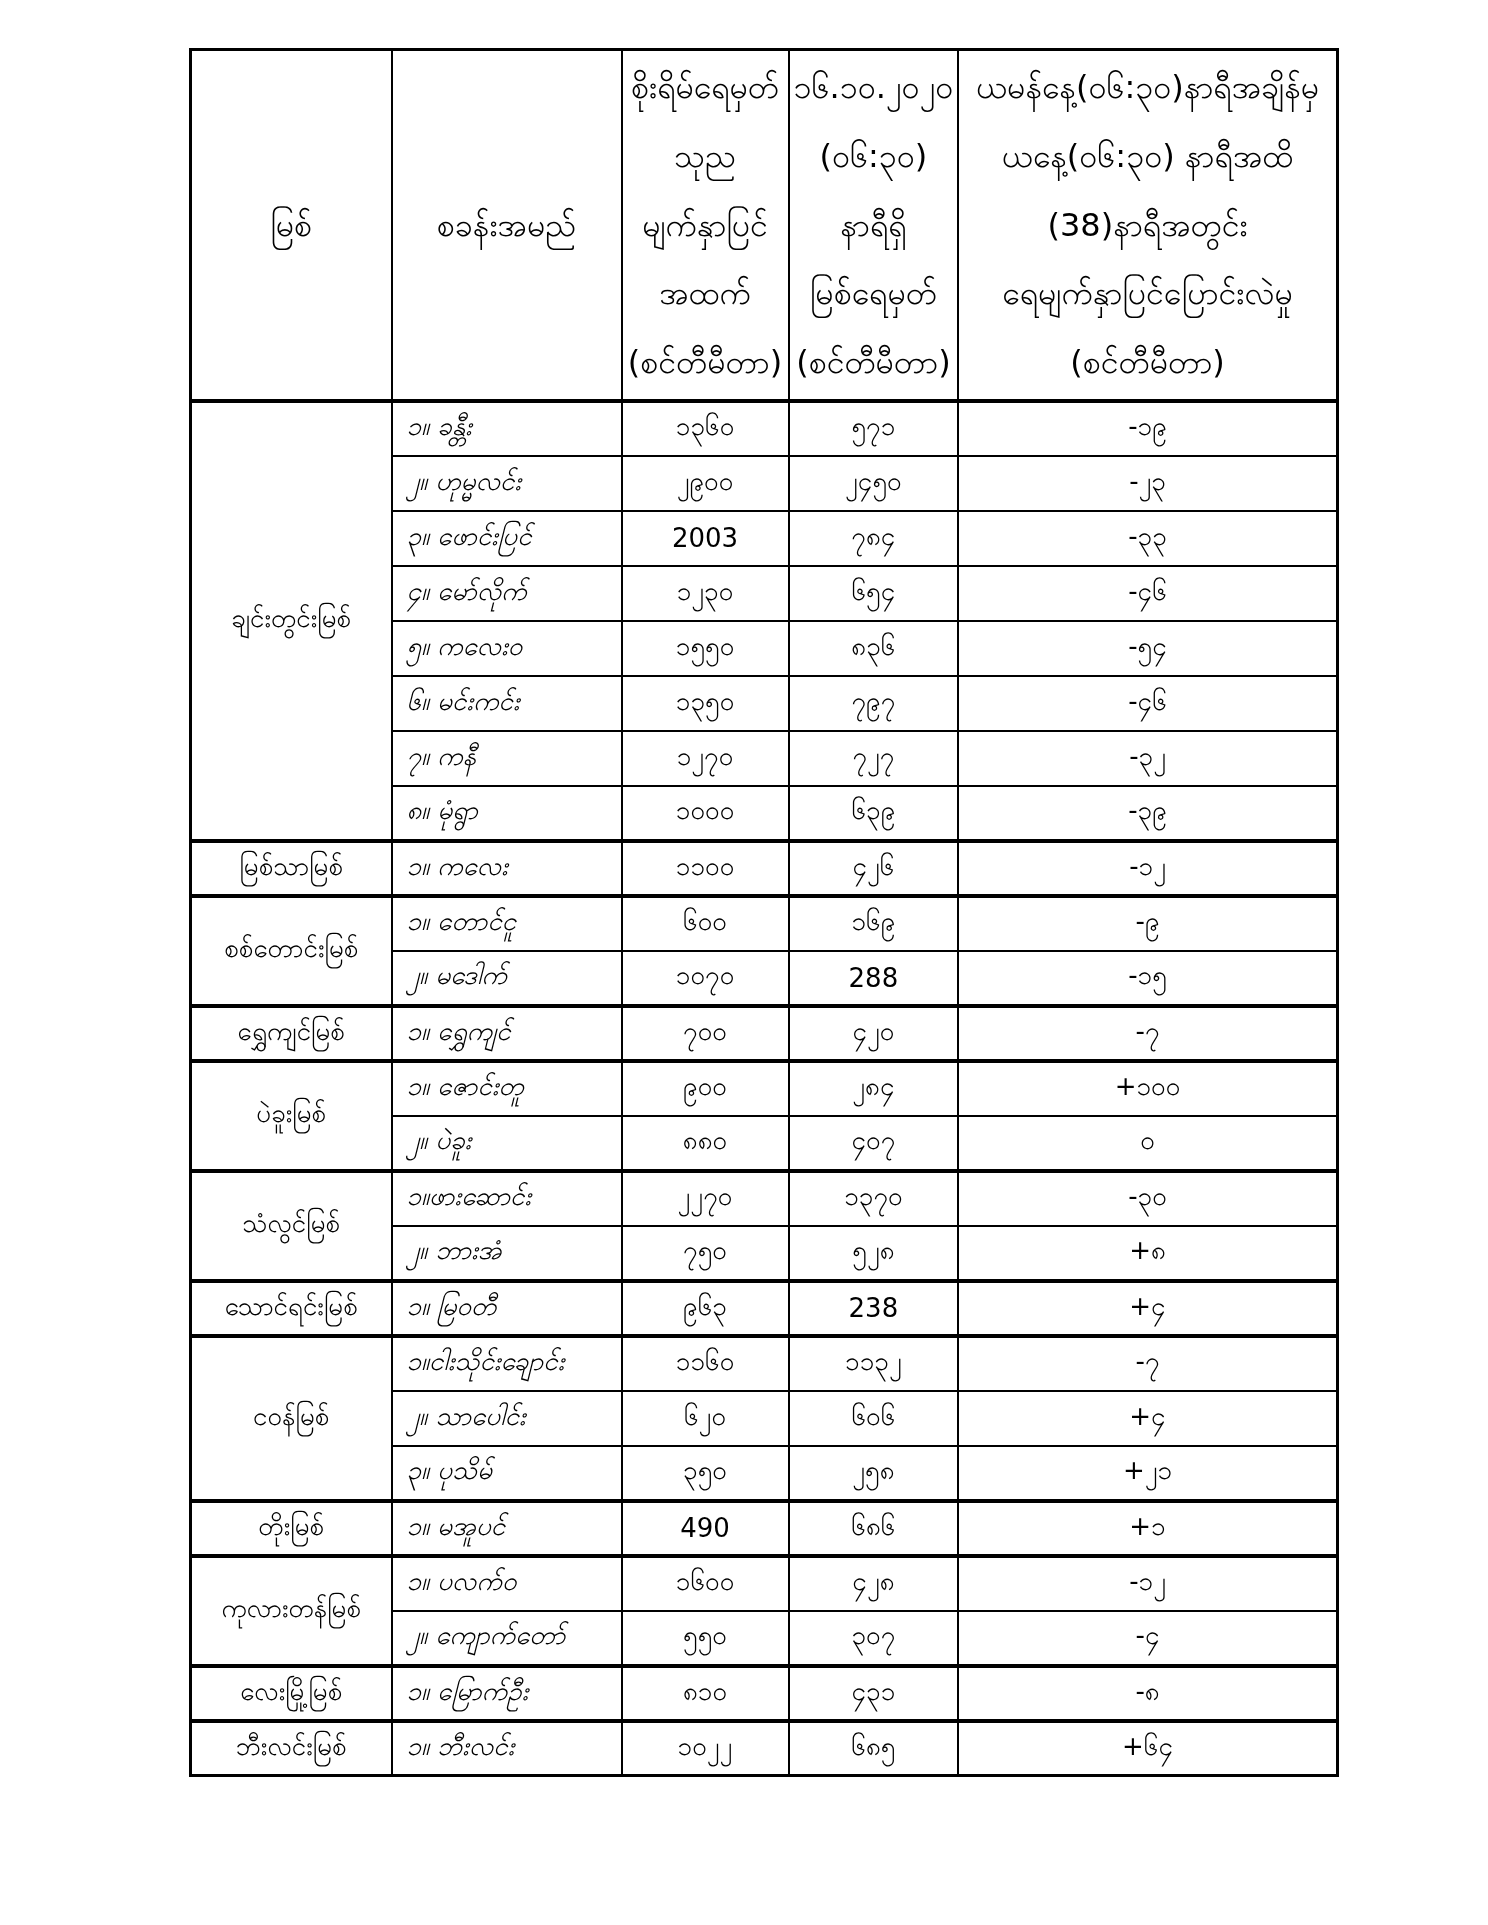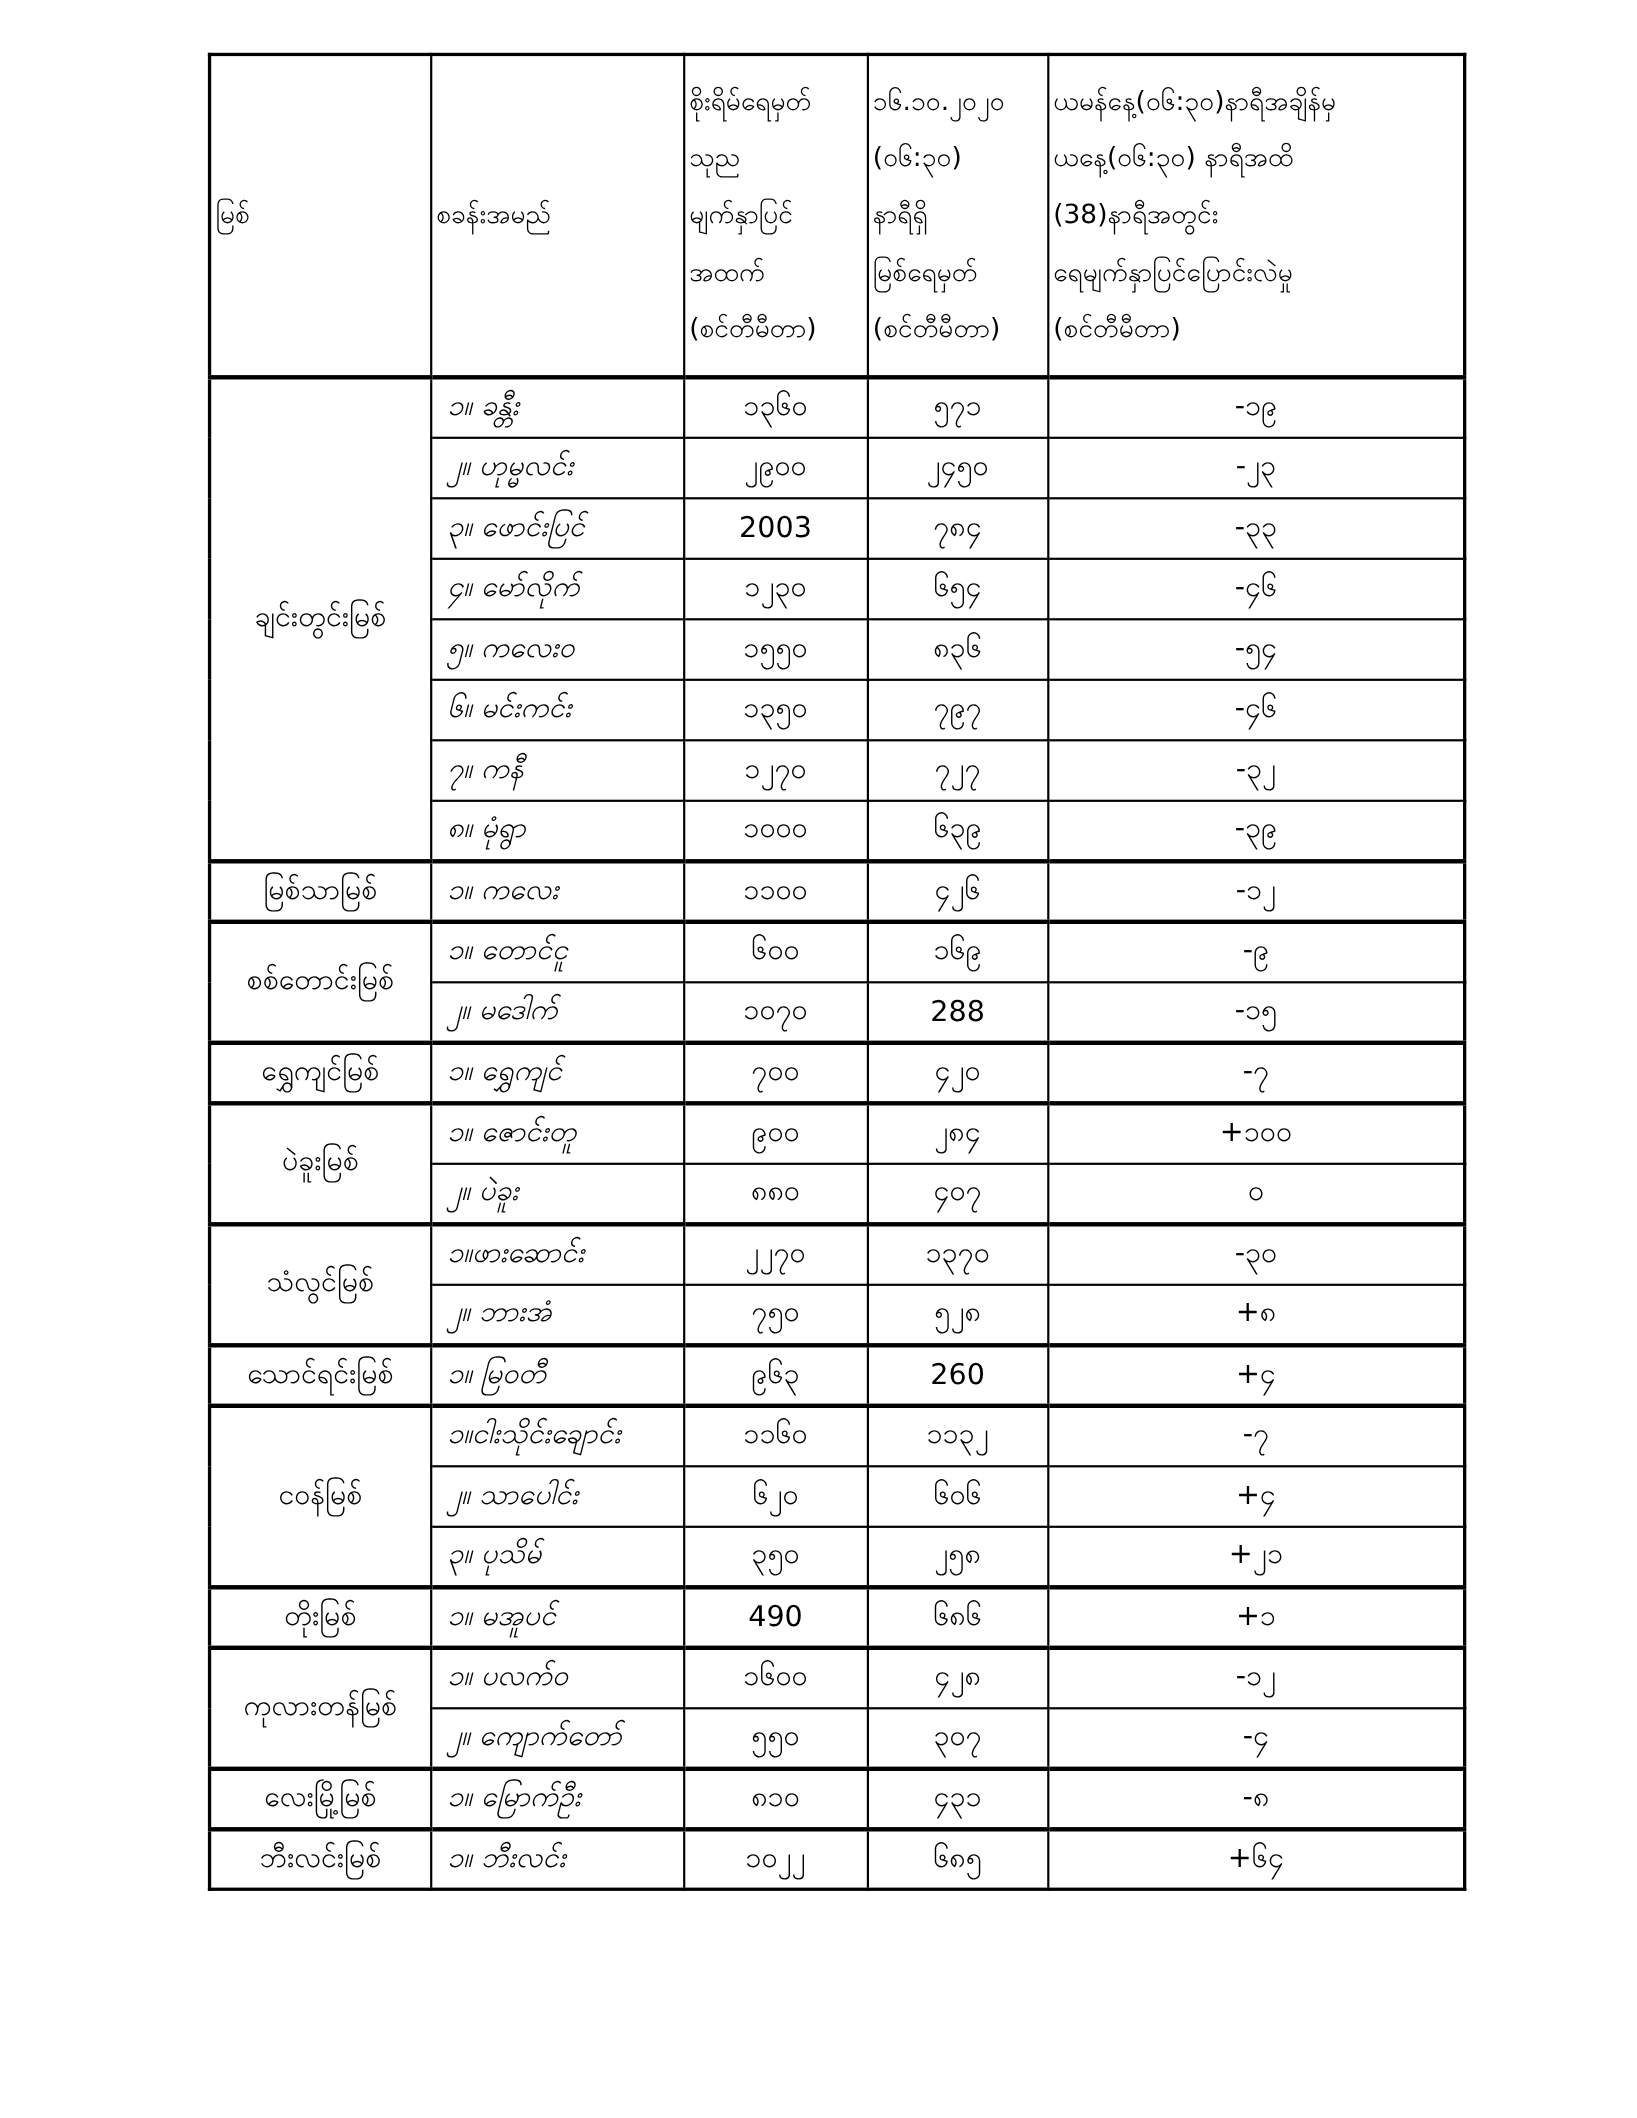--- a/index.html
+++ b/index.html
@@ -32,23 +32,23 @@
   .river-table th,
   .river-table td {
     border: 2px solid #000;
     font-weight: normal;
     color: #000;
     box-sizing: border-box;
     overflow: hidden;
   }
   .river-table thead th {
     height: 293px;
-    font-size: 24px;
+    font-size: 32px;
     line-height: 2.15;
-    text-align: left;
+    text-align: center;
     vertical-align: middle;
     white-space: pre-line;
     padding: 2px 4px;
   }
   .river-table td {
     height: 55px;
     font-size: 26px;
     vertical-align: middle;
     padding: 2px 6px;
   }
@@ -190,21 +190,21 @@
         <tr>
           <td class="station">၂။ ဘားအံ</td>
           <td class="num">၇၅၀</td>
           <td class="num">၅၂၈</td>
           <td class="num">+၈</td>
         </tr>
         <tr class="group-start">
           <td class="river" rowspan="1">သောင်ရင်းမြစ်</td>
           <td class="station">၁။ မြဝတီ</td>
           <td class="num">၉၆၃</td>
-          <td class="num">260</td>
+          <td class="num">238</td>
           <td class="num">+၄</td>
         </tr>
         <tr class="group-start">
           <td class="river" rowspan="3">ငဝန်မြစ်</td>
           <td class="station">၁။ငါးသိုင်းချောင်း</td>
           <td class="num">၁၁၆၀</td>
           <td class="num">၁၁၃၂</td>
           <td class="num">-၇</td>
         </tr>
         <tr>

